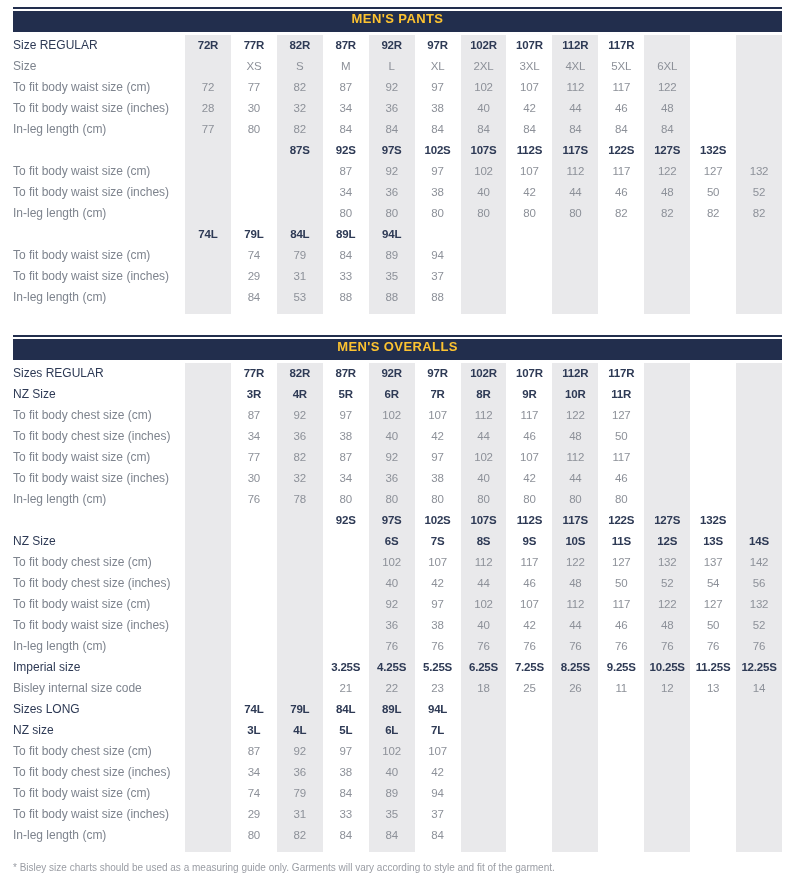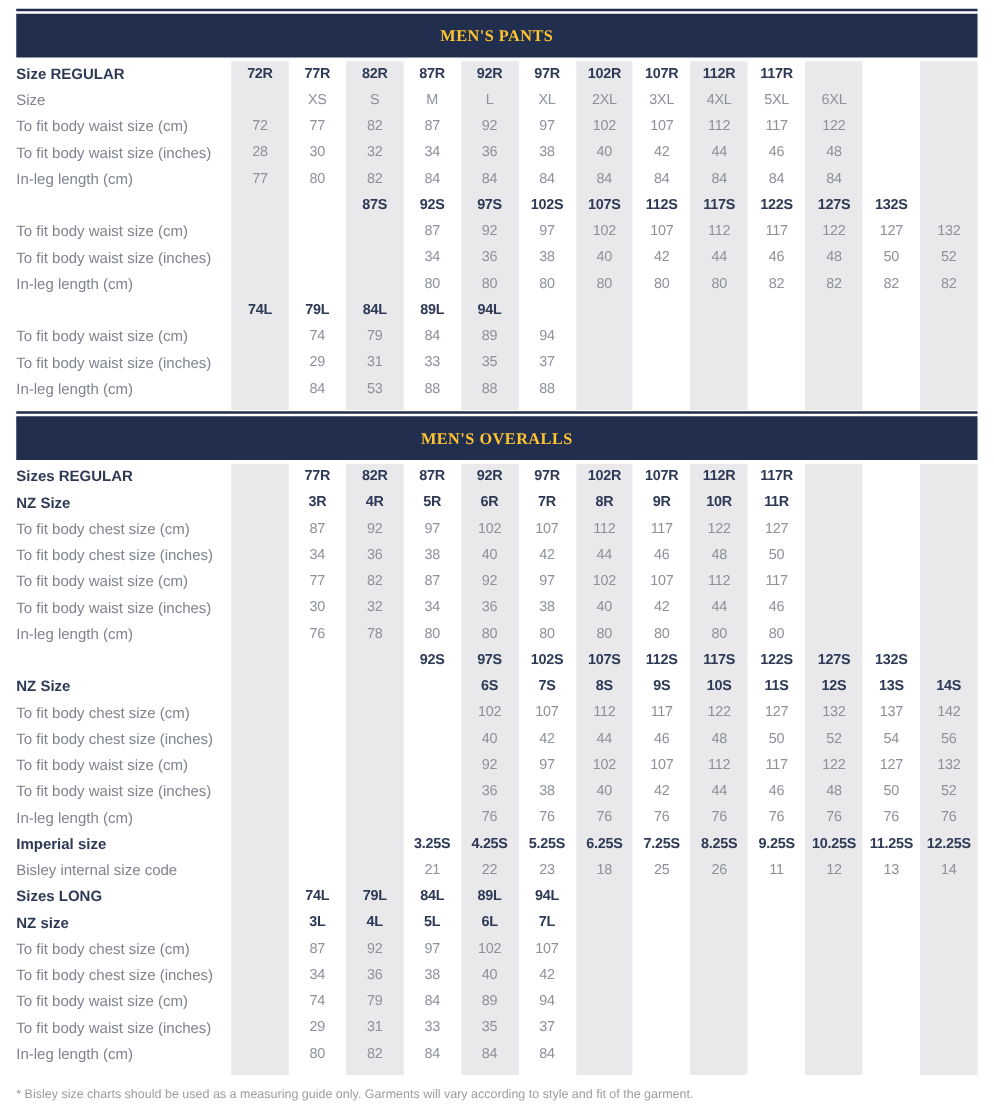--- a/index.html
+++ b/index.html
@@ -12,34 +12,34 @@
     --footnote:#9a9da4;
   }
   *{box-sizing:border-box;}
   html,body{margin:0;padding:0;}
   body{
     width:795px;height:885px;background:#ffffff;overflow:hidden;
     font-family:"Liberation Sans", sans-serif;
   }
   .page{padding:7px 13px 0 13px;}
   .size-table{width:769px;}
-  .size-table.second{margin-top:1px;}
+  .size-table.second{margin-top:21px;}
   .top-rule{height:2px;background:var(--navy);margin-bottom:2px;}
-  .title-bar{height:35px;background:var(--navy);display:flex;align-items:center;justify-content:center;margin-bottom:3px;font-family:Liberation Serif, serif;}
+  .title-bar{height:21px;background:var(--navy);display:flex;justify-content:center;margin-bottom:3px;}
   .title-bar .title{color:var(--yellow);font-weight:700;font-size:13px;letter-spacing:.4px;}
   .tbody{position:relative;padding-bottom:6px;}
   .stripes{position:absolute;top:0;left:0;right:0;bottom:0;display:grid;grid-template-columns:172px repeat(13,1fr);}
   .stripe{height:100%;}
   .stripe.gray{background:var(--stripe);}
   .rows{position:relative;}
   .row{display:grid;grid-template-columns:172px repeat(13,1fr);height:21px;align-items:center;}
   .cell{font-size:12px;line-height:21px;white-space:nowrap;overflow:visible;}
   .cell.label{color:var(--label);text-align:left;}
   .cell.val{color:var(--value);text-align:center;font-size:11.5px;letter-spacing:-0.2px;}
-  .row.lbl-bold .cell.label{color:var(--bold);font-weight:700;}
+  .row.lbl-bold .cell.label{color:var(--bold);font-weight:400;}
   .row.val-bold .cell.val{color:var(--bold);font-weight:700;}
   .footnote{margin:10px 0 0 0;font-size:10px;color:var(--footnote);}
 </style>
 </head>
 <body>
 
 <div class="page">
 
   <section class="size-table">
     <div class="top-rule"></div>

